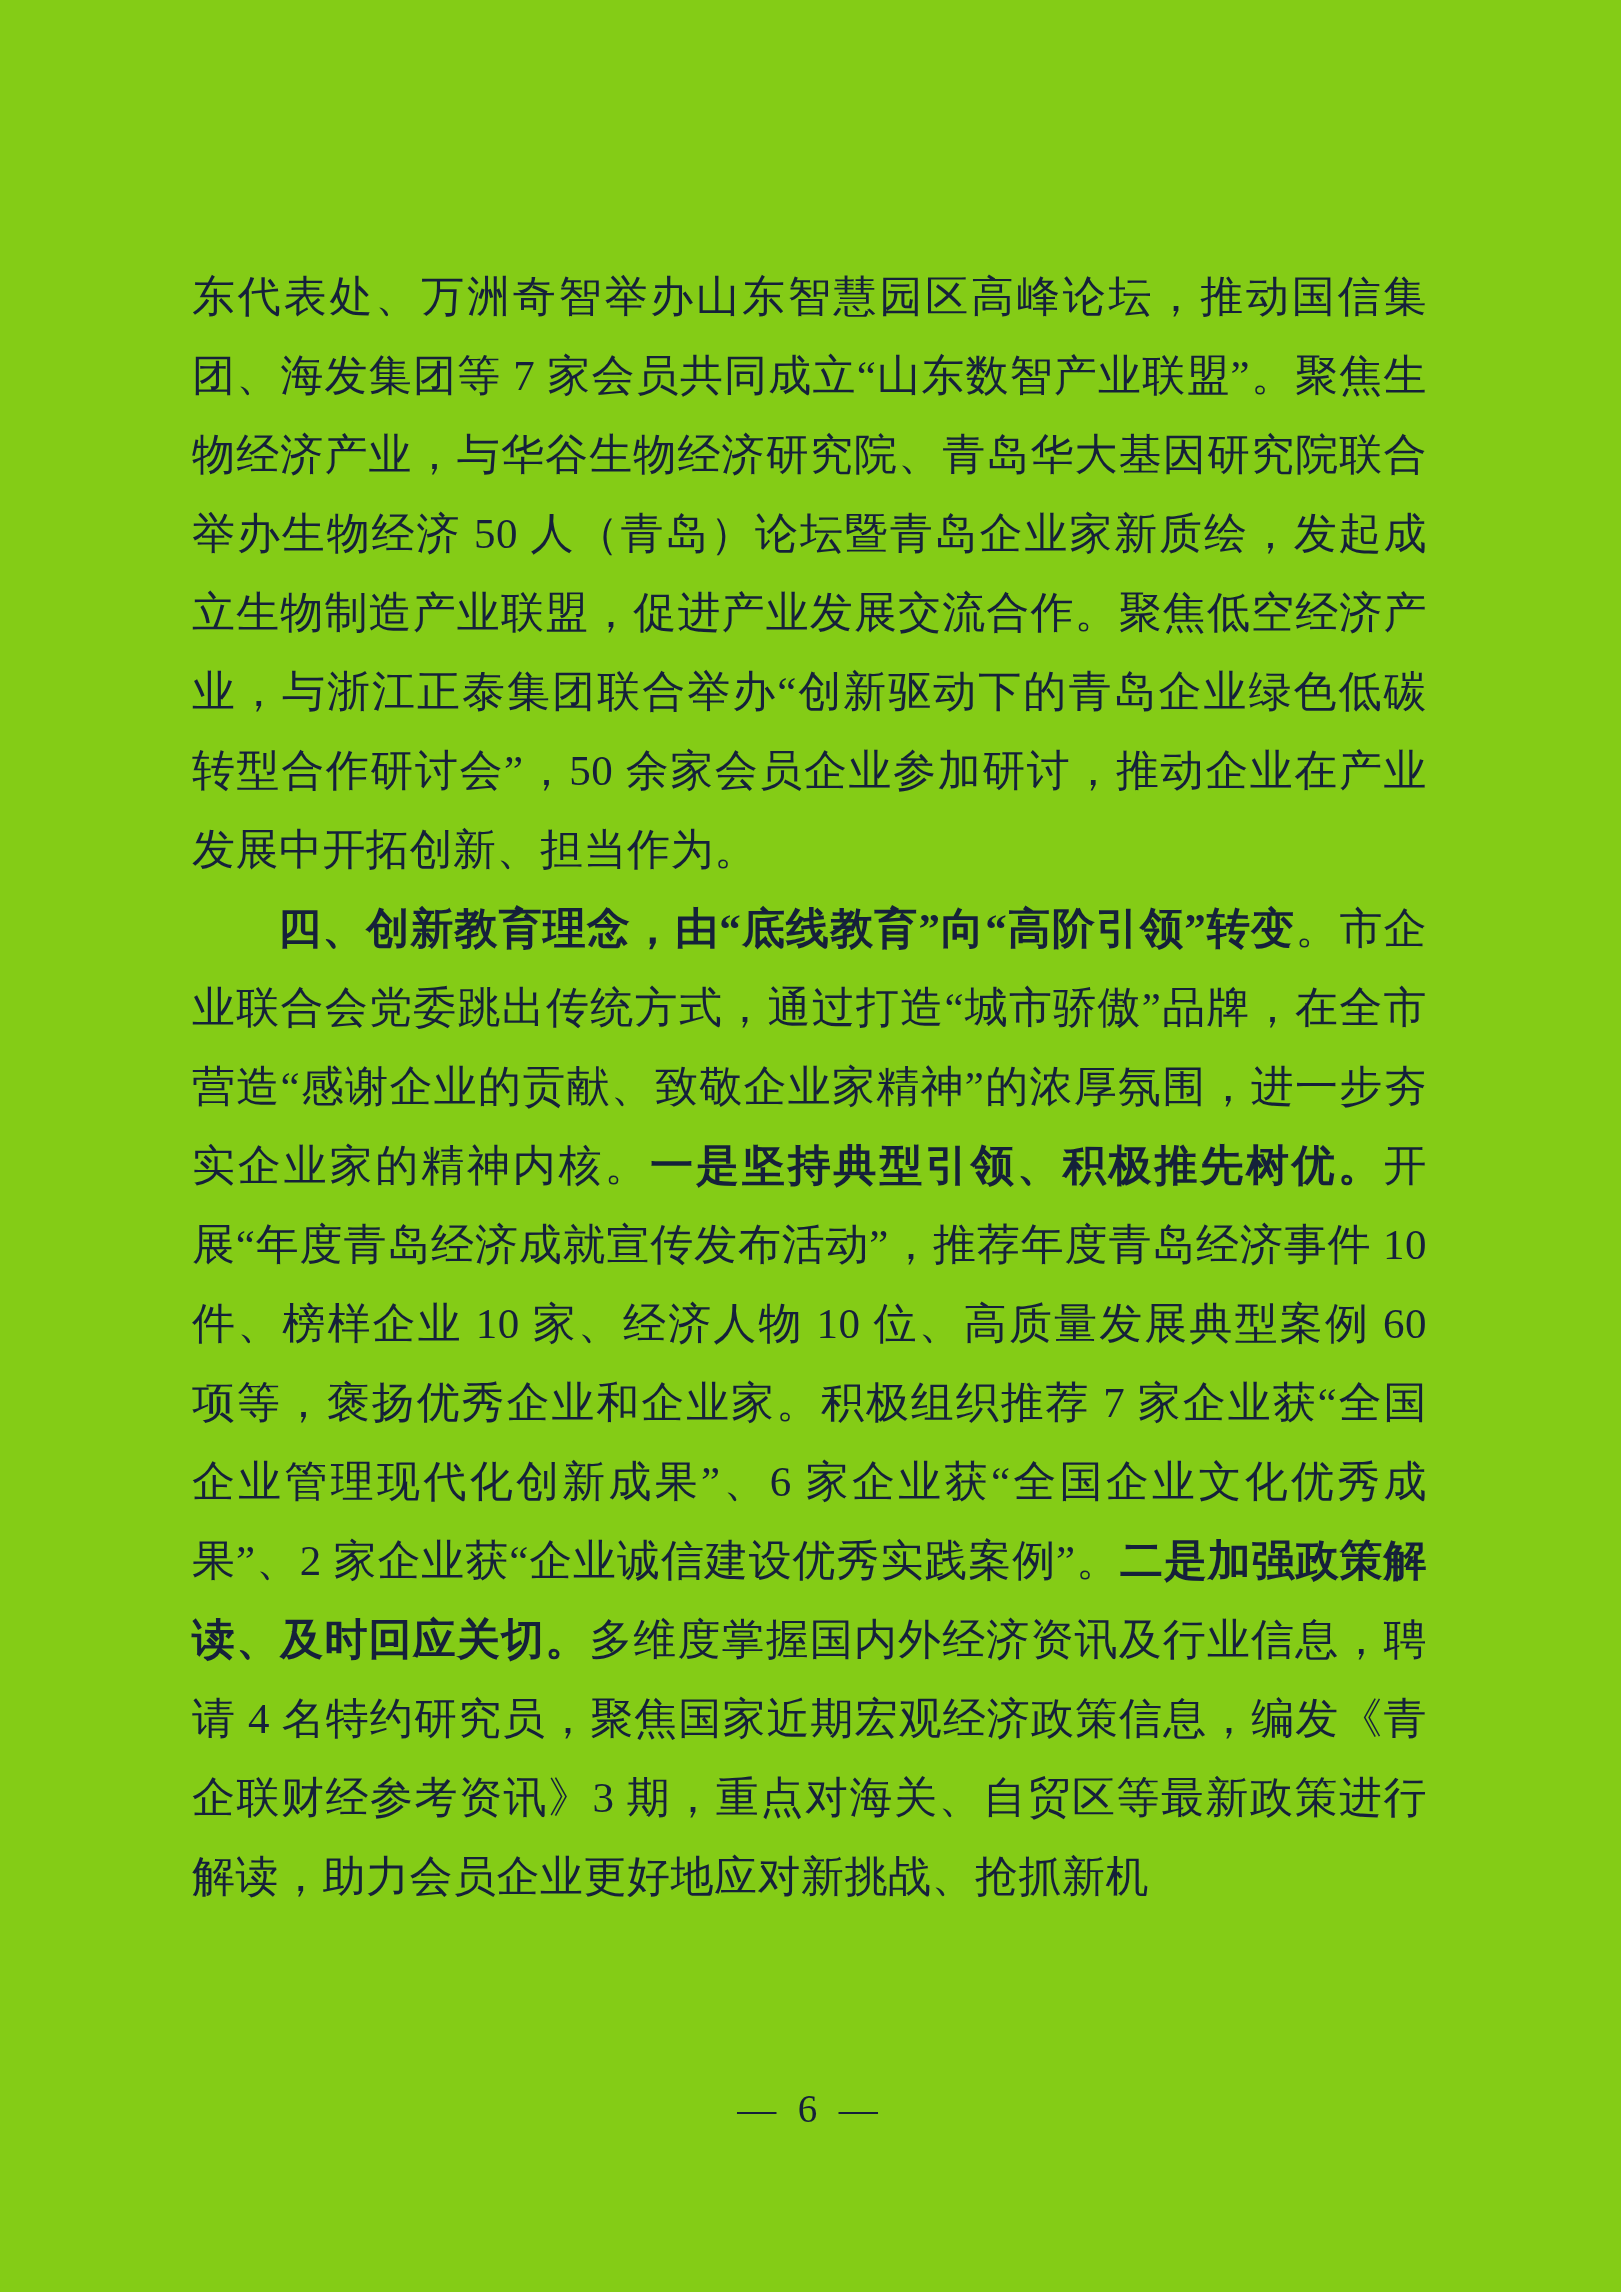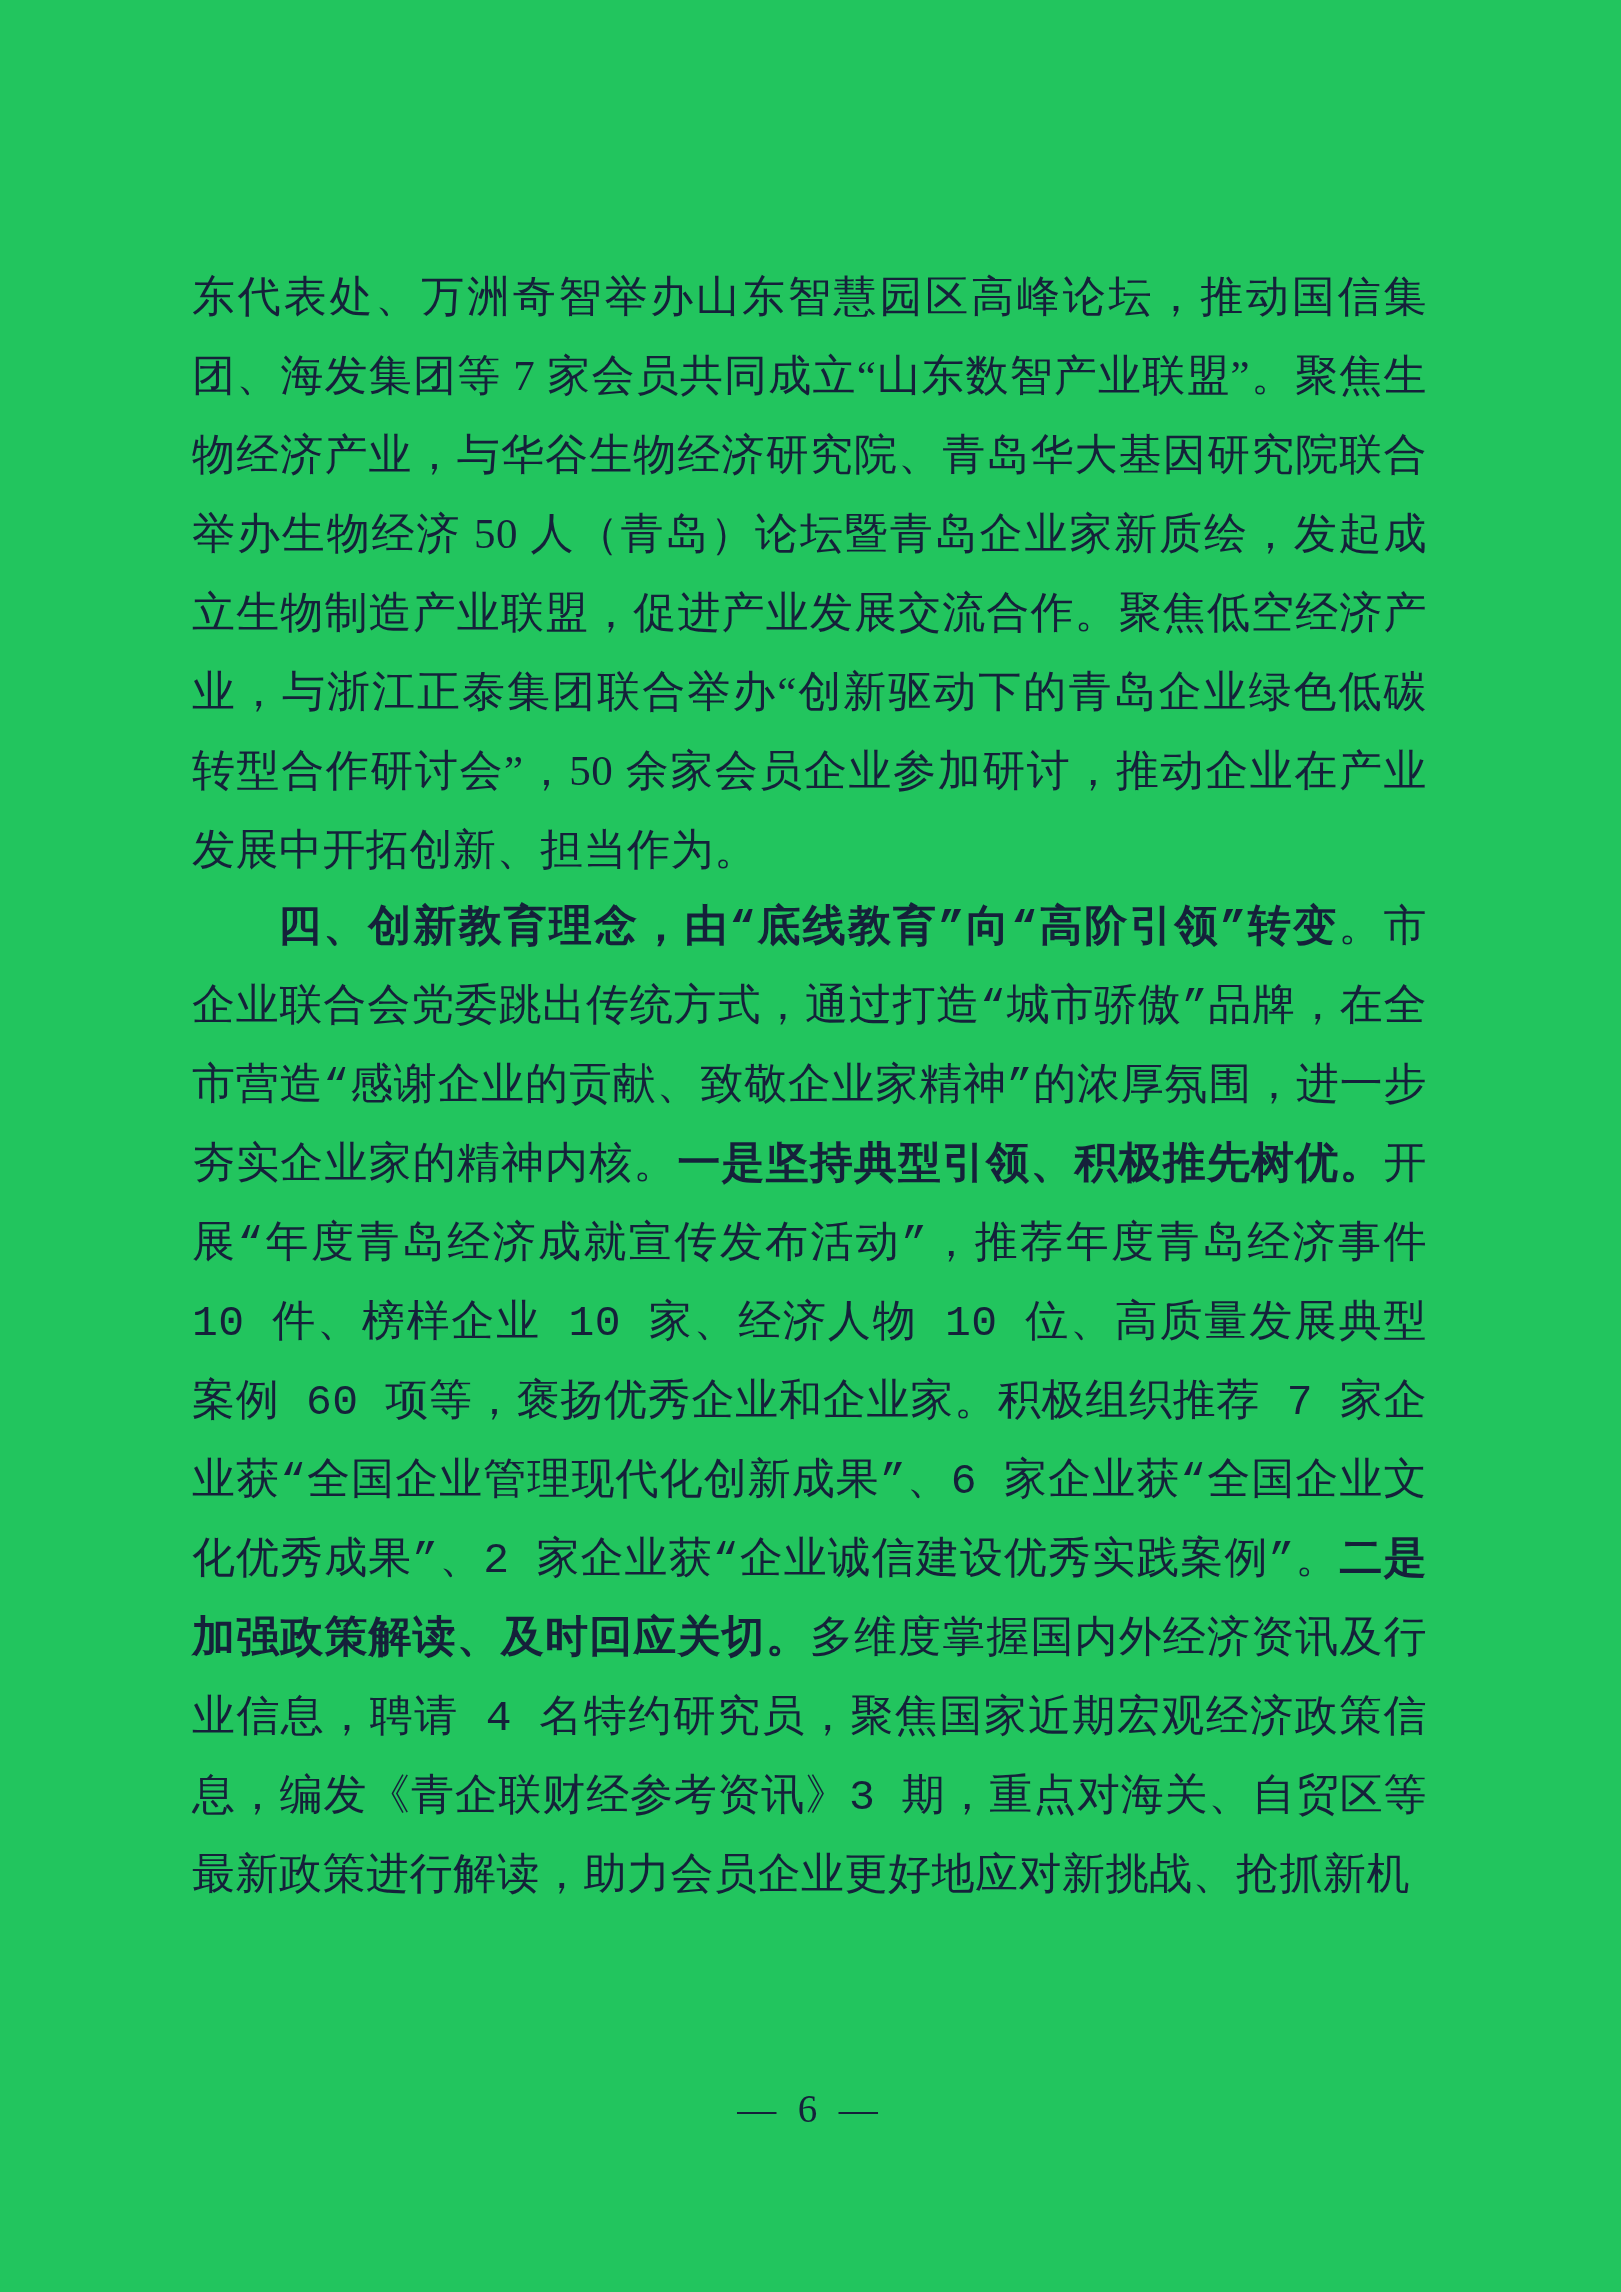--- a/index.html
+++ b/index.html
@@ -4,21 +4,21 @@
 <style>
   html, body {
     margin: 0;
     padding: 0;
     background: #ffffff;
   }
   .page {
     position: relative;
     width: 1621px;
     height: 2293px;
-    background: #22c55e;
+    background: #84cc16;
     box-sizing: border-box;
     font-family: "Liberation Serif", "DejaVu Serif", serif;
     color: #1a1a2e;
     overflow: hidden;
   }
   .content {
     position: absolute;
     left: 192px;
     top: 257px;
     width: 1235px;
@@ -27,21 +27,20 @@
     margin: 0;
     font-size: 43px;
     line-height: 79px;
     letter-spacing: 0.5px;
     text-align: justify;
     text-justify: inter-ideograph;
     color: #15213a;
   }
   p.indent {
     text-indent: 86px;
-    font-family: Liberation Mono, monospace;
   }
   .bold {
     font-weight: bold;
   }
   .page-number {
     position: absolute;
     left: 0;
     right: 0;
     top: 2086px;
     text-align: center;

